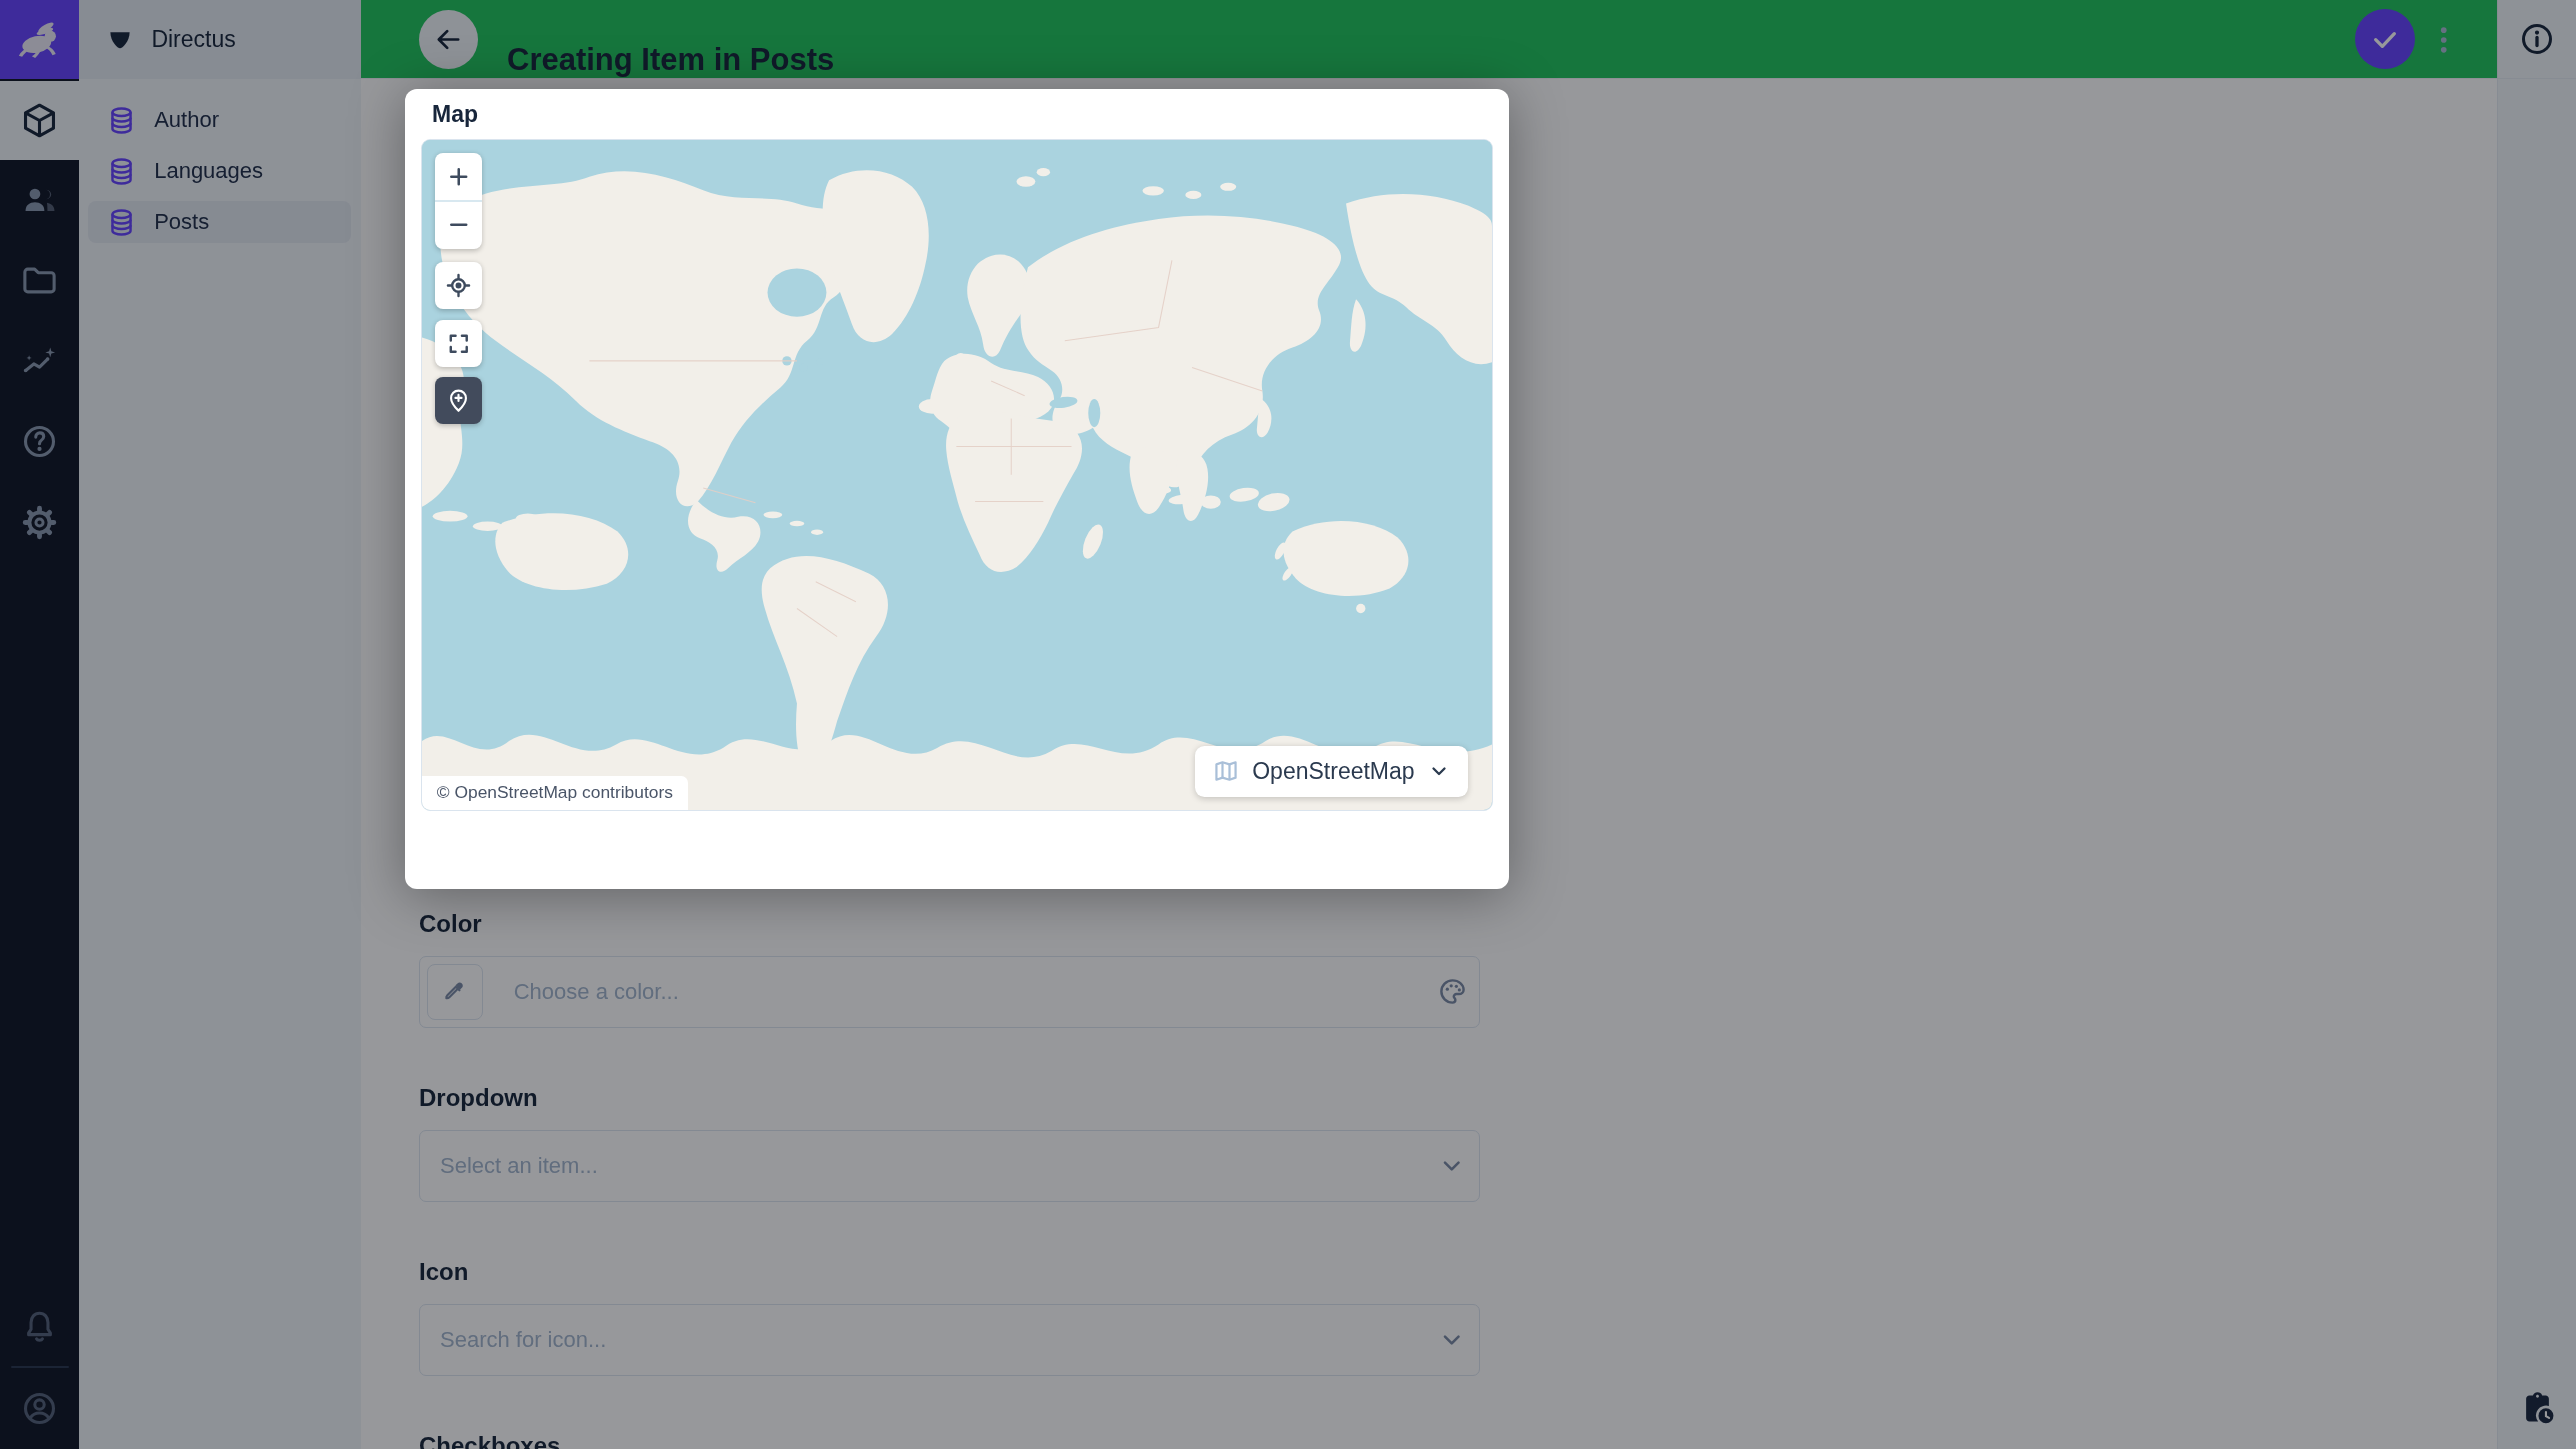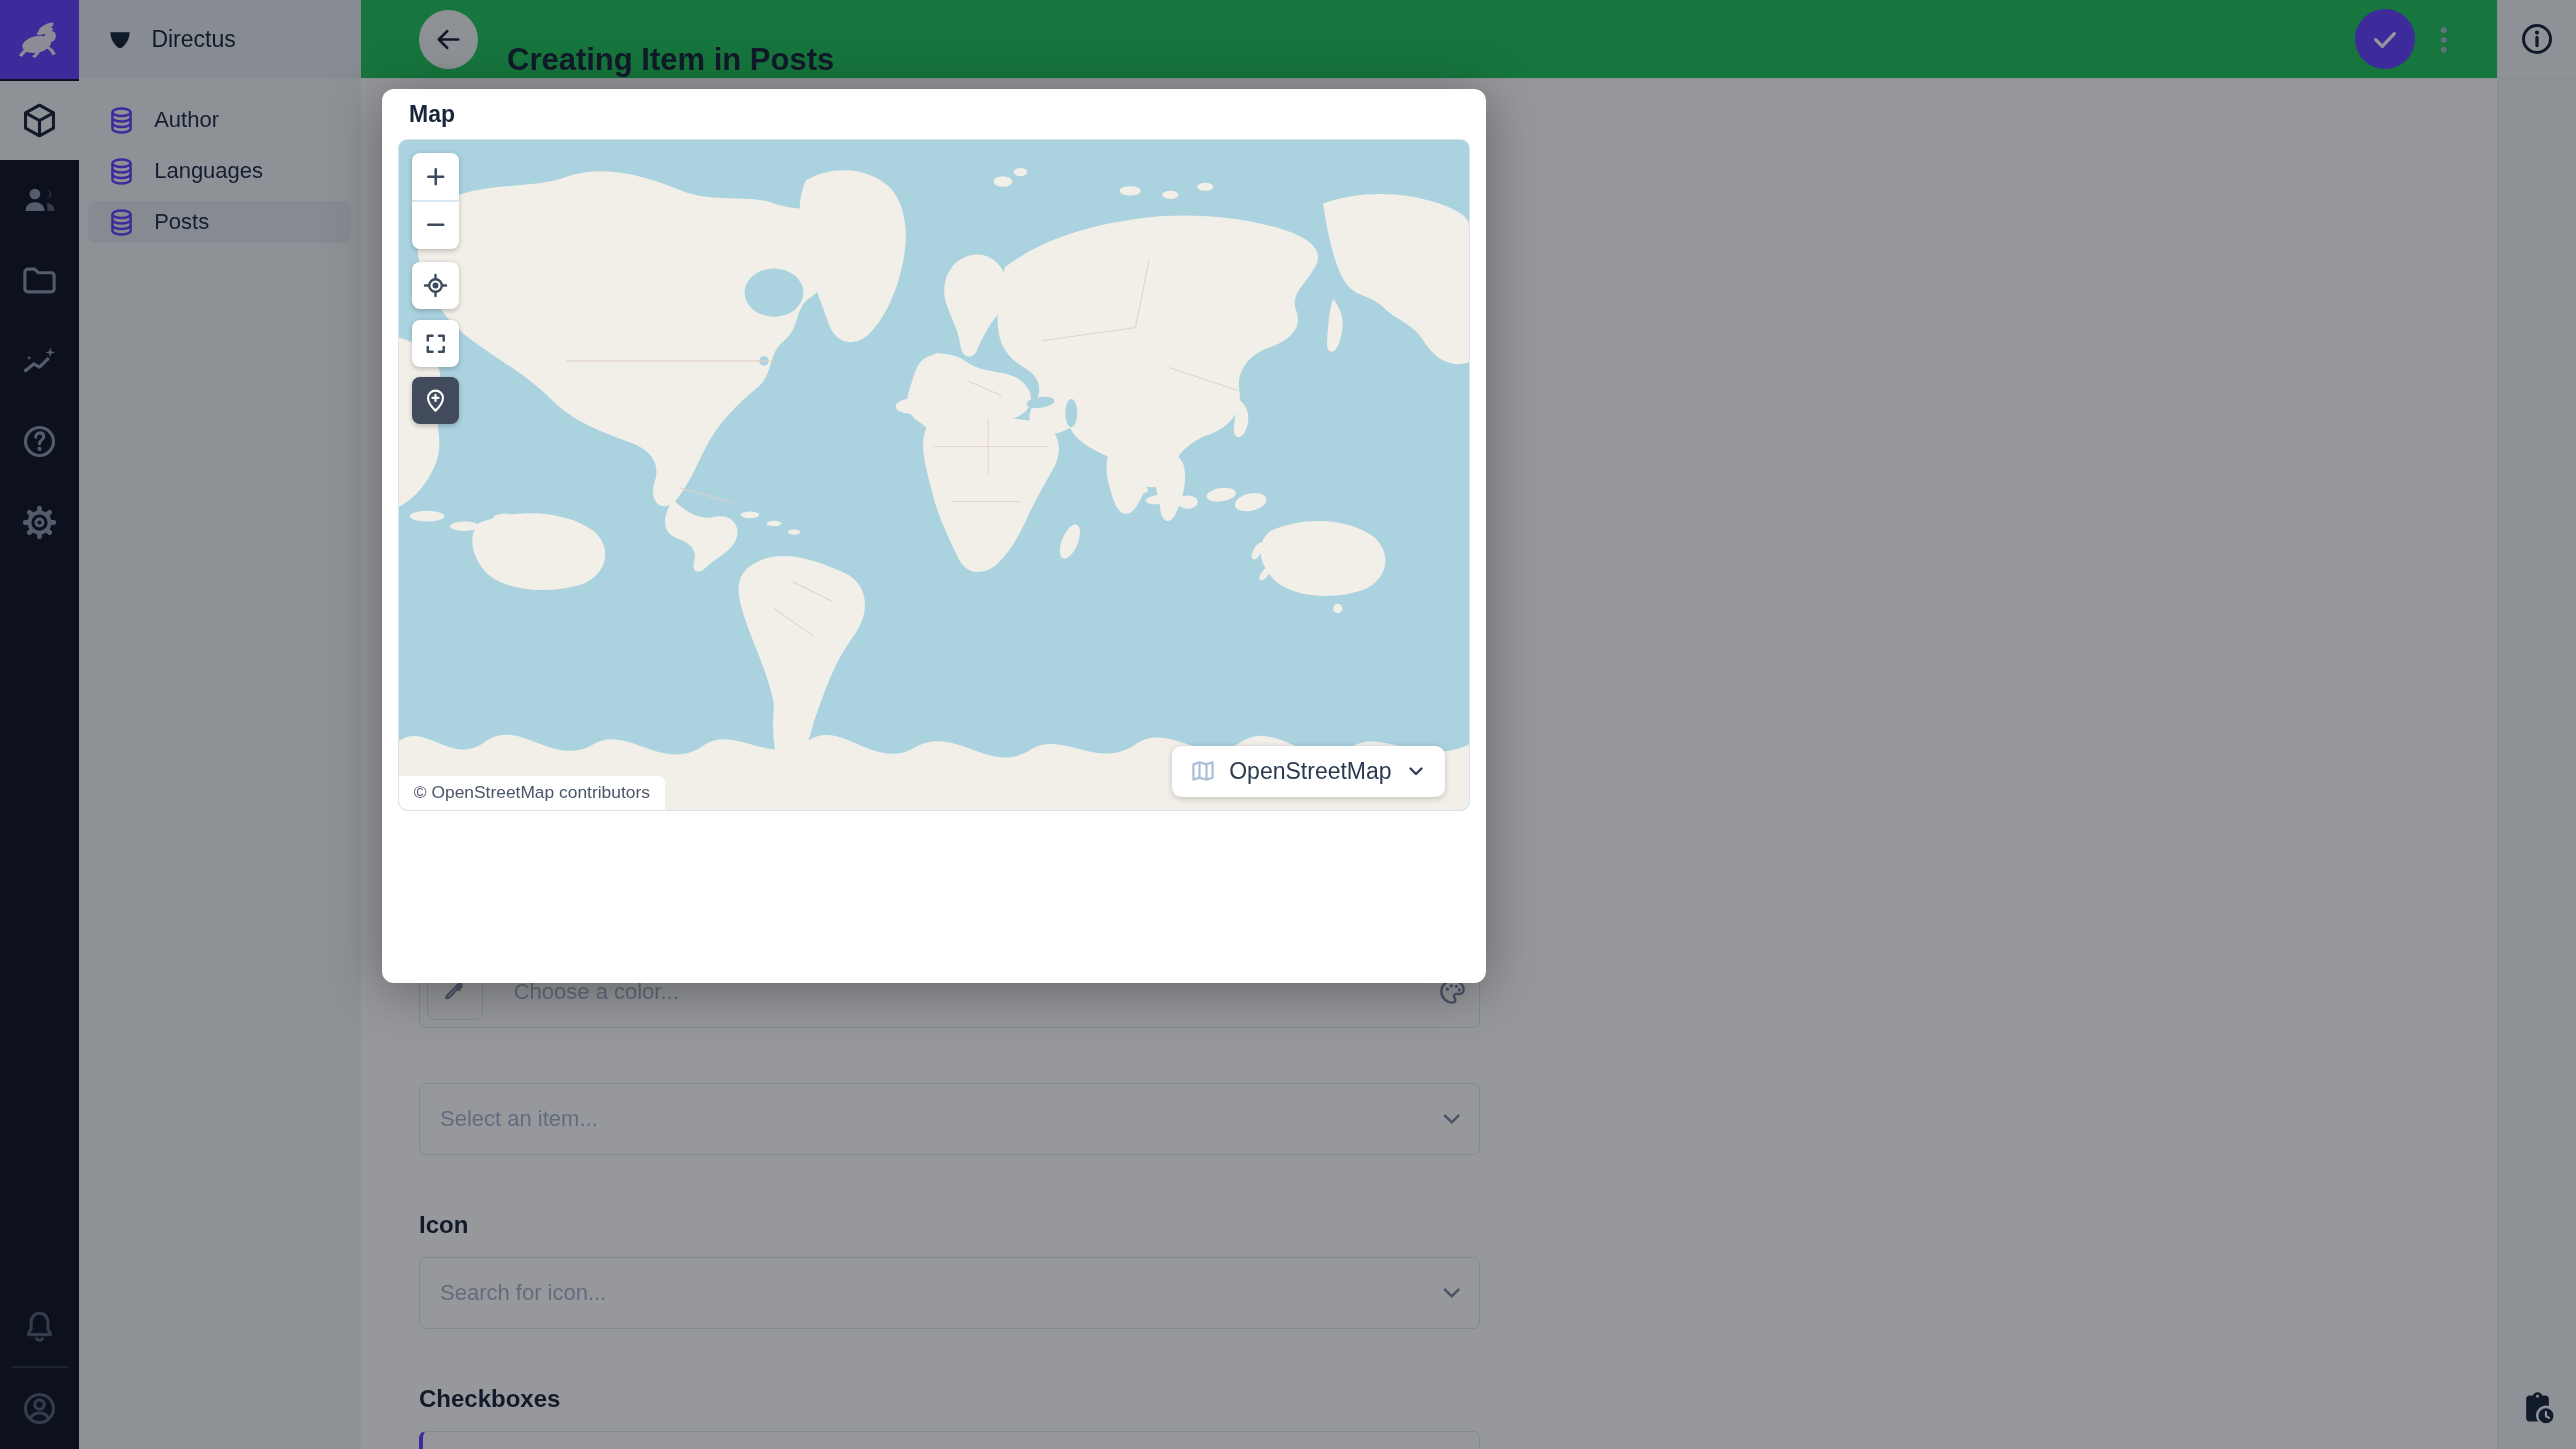--- a/index.html
+++ b/index.html
@@ -48,21 +48,21 @@
          box-sizing:border-box;display:flex;align-items:center;gap:11px;}
   .input input{flex:1;border:none;outline:none;background:transparent;font-family:"Liberation Sans",sans-serif;
                font-size:22px;color:#21304A;padding:0 20px;height:100%;}
   .input input::placeholder{color:#A2B5CD;opacity:1;}
   .swatch-btn{width:56px;height:56px;margin-left:6.7px;border:1.3px solid #DCE5F0;border-radius:8px;box-sizing:border-box;
               display:flex;align-items:center;justify-content:center;flex:none;}
   .trail-icon{width:54px;height:100%;display:flex;align-items:center;justify-content:center;flex:none;}
   .input.checkboxes{border-left:4px solid #6644FF;background:#FCFDFE;}
   
   .overlay{position:absolute;inset:0;background:rgba(6,10,16,0.42);z-index:40;}
-  .drawer-card{position:absolute;left:382px;top:89px;width:1104px;height:894px;background:#fff;border-radius:12px;
+  .drawer-card{position:absolute;left:405px;top:89px;width:1104px;height:800px;background:#fff;border-radius:12px;
                box-shadow:0 6.7px 54px rgba(0,0,0,.35);z-index:50;}
   .drawer-label{position:absolute;left:27px;top:12px;font-size:23px;font-weight:700;color:#18263B;}
   .map-box{position:absolute;left:16px;top:50px;width:1072px;height:672px;border:1.3px solid #DAE4EE;border-radius:9.4px;
            box-sizing:border-box;overflow:hidden;background:#AAD3DF;}
   .map-box > svg.world{position:absolute;left:0;top:0;width:100%;height:100%;}
   .map-ctl{position:absolute;left:13.4px;width:47px;background:#fff;border-radius:8px;
            box-shadow:0 1.3px 5.4px rgba(0,0,0,.22);display:flex;flex-direction:column;align-items:center;}
   .map-ctl .half{width:47px;height:47px;display:flex;align-items:center;justify-content:center;}
   .map-ctl .sep{width:47px;height:1.3px;background:#D8E8F0;}
   .ctl-single{position:absolute;left:13.4px;width:47px;height:47px;background:#fff;border-radius:8px;
@@ -238,20 +238,21 @@
                   <circle cx="11" cy="7.6" r="1.25"></circle>
                 <circle cx="15" cy="8" r="1.25"></circle>
                   <circle cx="17.3" cy="10.8" r="1.25"></circle>
               </g>
             </svg>
           </div>
         </div>
       </div>
 
       <div class="field">
+        <div class="field-label">Dropdown</div>
         <div class="input">
           <input type="text" placeholder="Select an item..." style="">
           <div class="trail-icon">
             <svg width="29.5" height="29.5" viewBox="0 0 24 24" fill="none" stroke="#7B8BA5" stroke-width="2.1" stroke-linecap="round" stroke-linejoin="round">
               <path d="M6.5,9.5 L12,15 L17.5,9.5"></path>
             </svg>
           </div>
         </div>
       </div>
 

